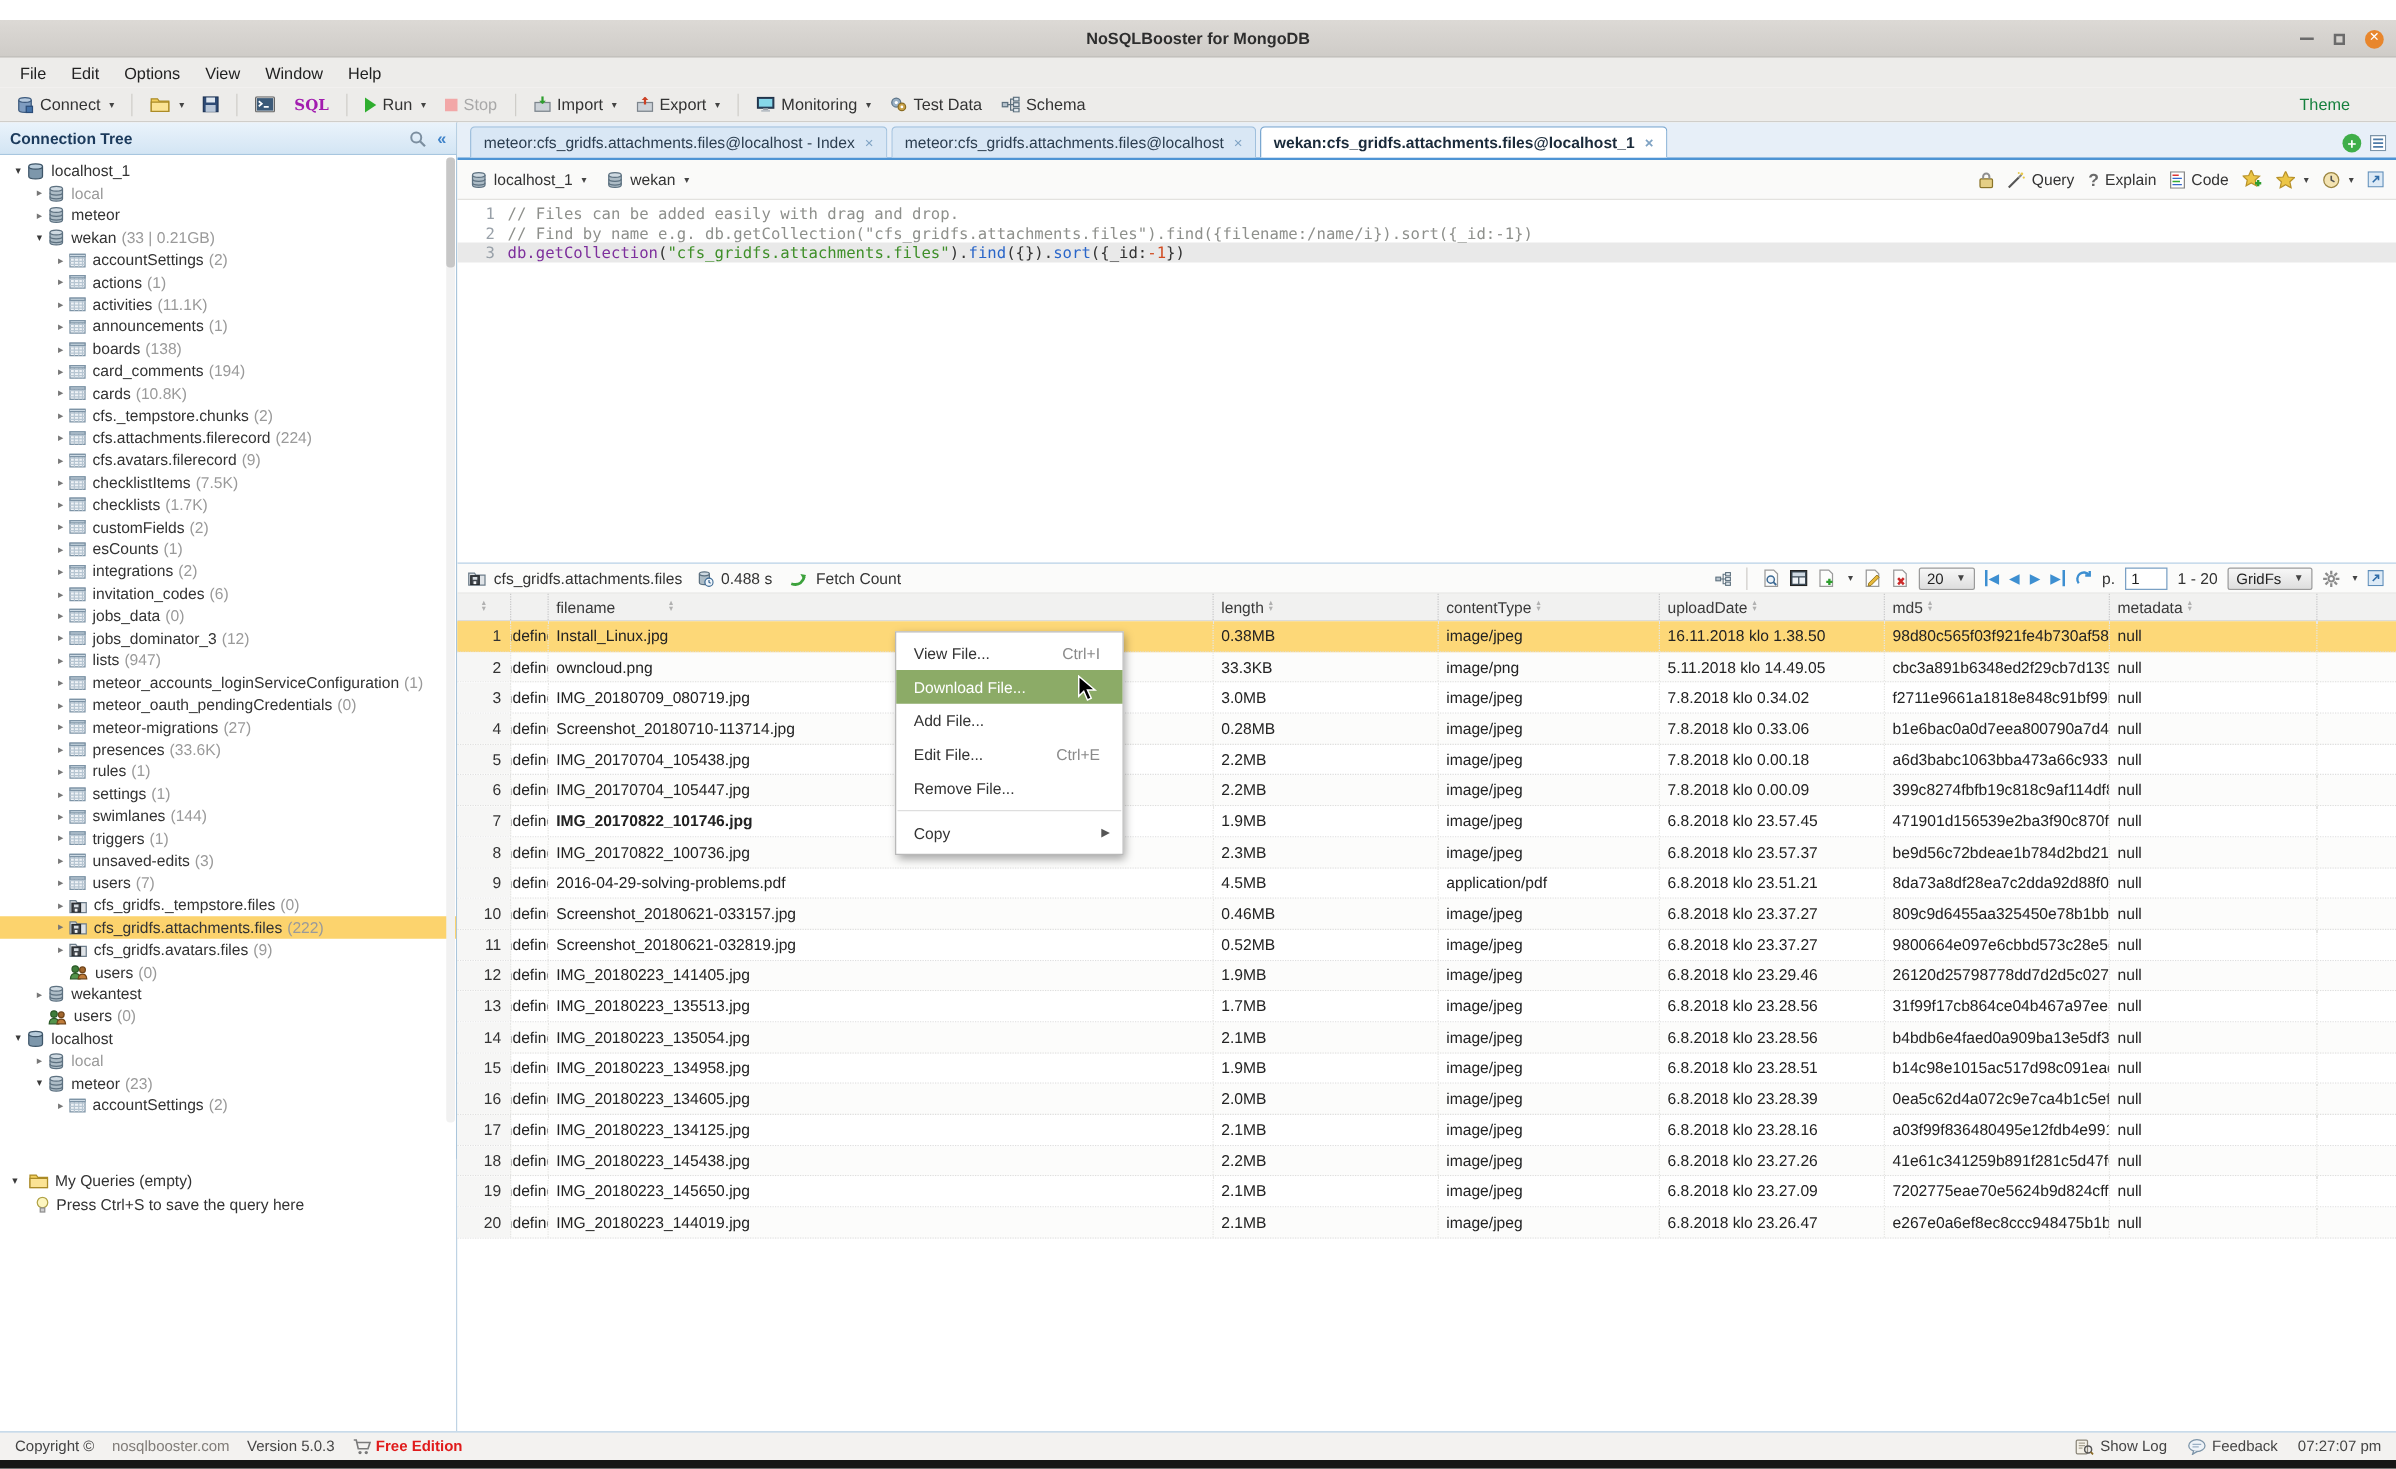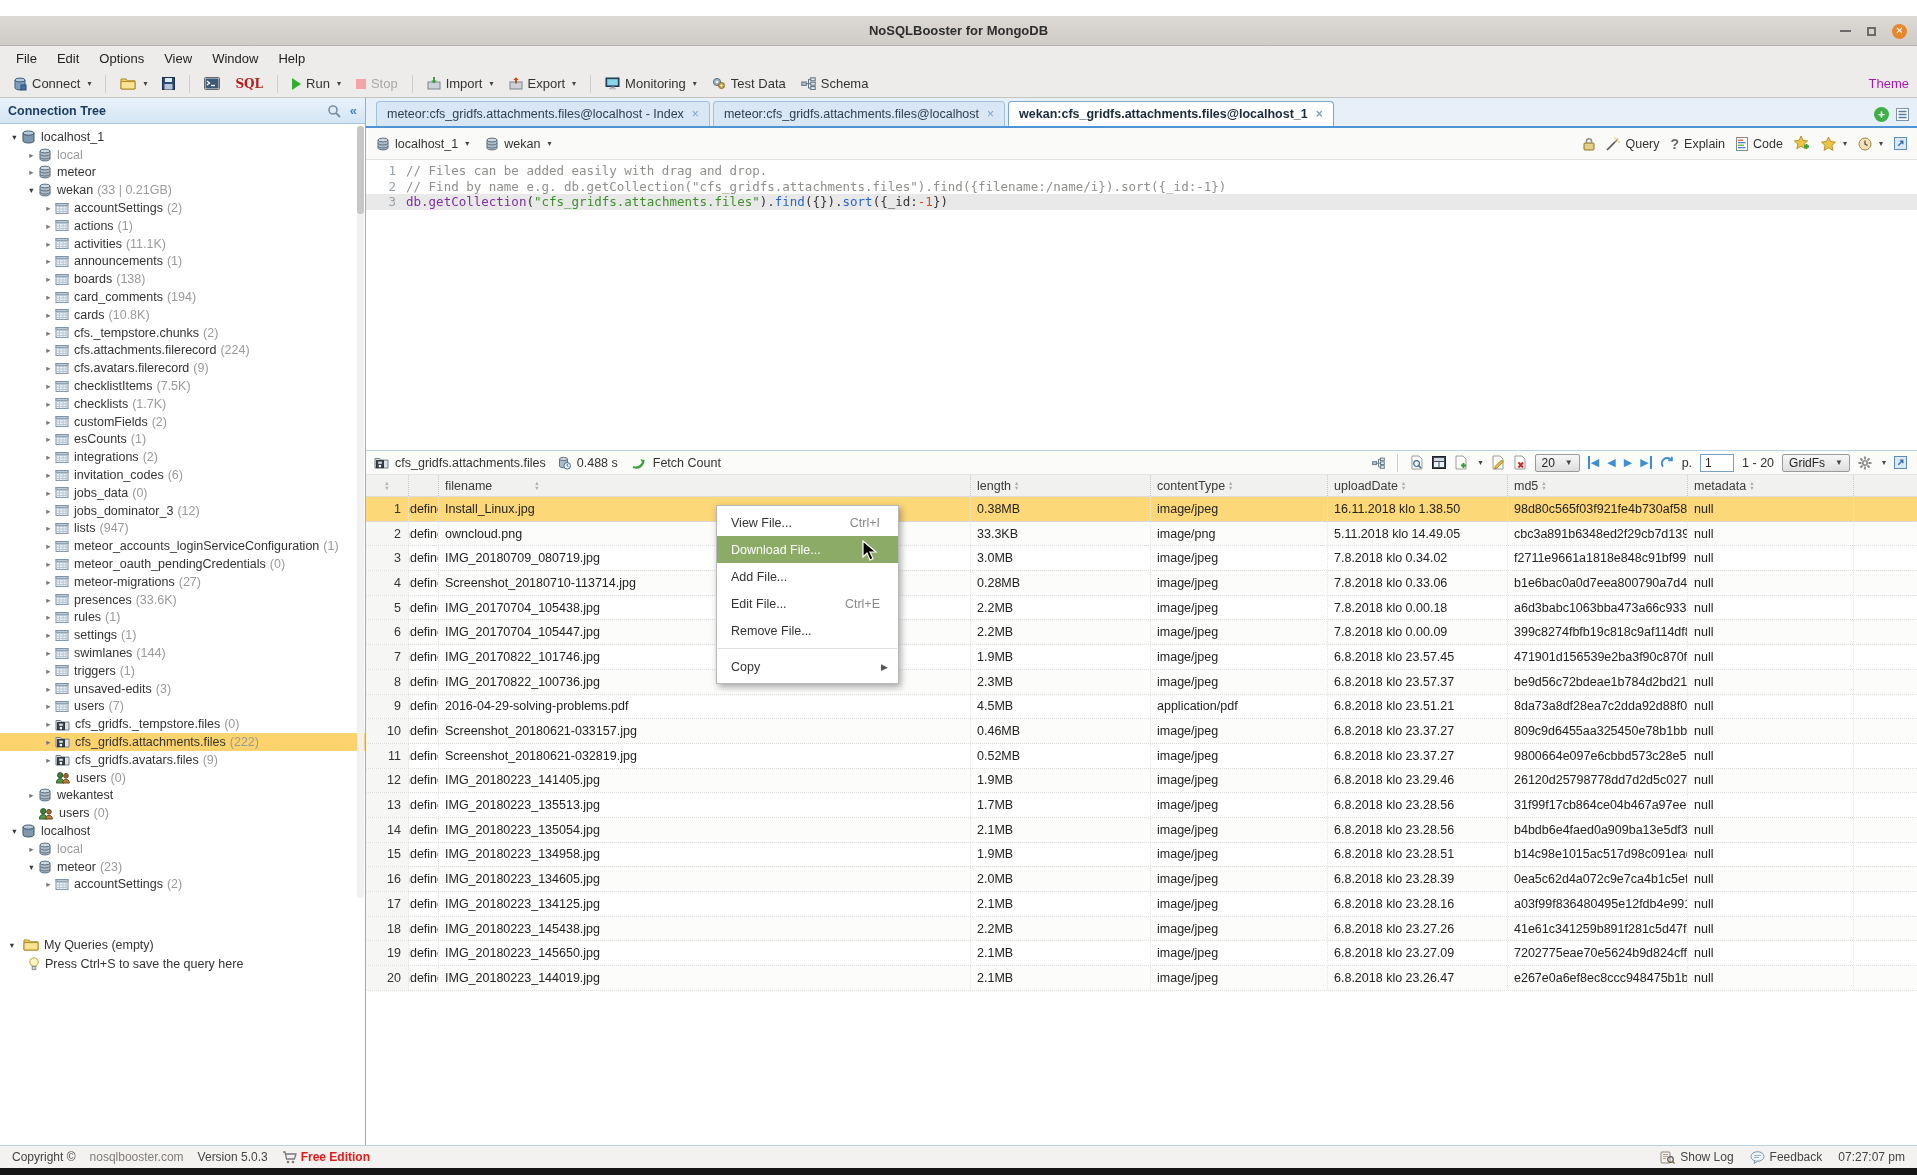--- a/index.html
+++ b/index.html
@@ -24,22 +24,22 @@
 
   
   .toolbar { height:28px; background:#edecea; border-bottom:1px solid #c6c4c0; display:flex; align-items:center;
              padding:0 8px; gap:5px; flex:0 0 auto; }
   .tb-btn { display:flex; align-items:center; gap:5px; padding:2px 5px; font-size:13px; color:#333; }
   .tb-btn.disabled { color:#a8a8a8; }
   .tb-sep { width:1px; height:18px; background:#cfcdc9; margin:0 4px; }
   .dd { font-size:8px; color:#444; margin-left:2px; }
   .run-tri { width:0; height:0; border-left:9px solid #2fae2f; border-top:6px solid transparent; border-bottom:6px solid transparent; }
   .stop-sq { width:10px; height:10px; background:#f2a7a7; }
-  .sql-txt { font-weight:bold; font-family:"DejaVu Serif",serif; font-size:12px; color:#b91c1c; }
-  .theme-right { margin-left:auto; margin-right:0; font-size:13px; color:#a21caf; }
+  .sql-txt { font-weight:bold; font-family:"DejaVu Serif",serif; font-size:12px; color:#a21caf; }
+  .theme-right { margin-left:auto; margin-right:29px; font-size:13px; color:#15803d; }
 
   
   .content { flex:1 1 auto; display:flex; min-height:0; }
 
   
   .sidebar { width:366px; flex:0 0 auto; background:#fff; border-right:1px solid #8fb2d0; display:flex; flex-direction:column; }
   .sb-header { height:26px; flex:0 0 auto; background:linear-gradient(#eaf3fb,#d3e5f4); border-bottom:1px solid #a7c6df;
                display:flex; align-items:center; padding:0 8px; }
   .sb-title { font-weight:bold; font-size:12.5px; color:#1b3a5c; }
   .sb-hicons { margin-left:auto; display:flex; align-items:center; gap:9px; }
@@ -1203,21 +1203,21 @@
               <div class="gc" style="width: 177px;">image/jpeg</div>
               <div class="gc" style="width: 180px;">7.8.2018 klo 0.00.09</div>
               <div class="gc" style="width: 180px;">399c8274fbfb19c818c9af114df84</div>
               <div class="gc" style="width: 166px;">null</div>
             </div>
             <div class="grid-row">
               <div class="gc gc-num" style="width: 43px;">7</div>
               <div class="gc gc-ic" style="width: 30px;">
                 <span>undefined</span>
               </div>
-              <div class="gc" style="width: 532px;">IMG_20170822_101746.jpg</div>
+              <div class="gc" style="width: 532px; font-weight: bold;">IMG_20170822_101746.jpg</div>
               <div class="gc" style="width: 180px;">1.9MB</div>
               <div class="gc" style="width: 177px;">image/jpeg</div>
               <div class="gc" style="width: 180px;">6.8.2018 klo 23.57.45</div>
               <div class="gc" style="width: 180px;">471901d156539e2ba3f90c870f85</div>
               <div class="gc" style="width: 166px;">null</div>
             </div>
             <div class="grid-row">
               <div class="gc gc-num" style="width: 43px;">8</div>
               <div class="gc gc-ic" style="width: 30px;">
                 <span>undefined</span>

